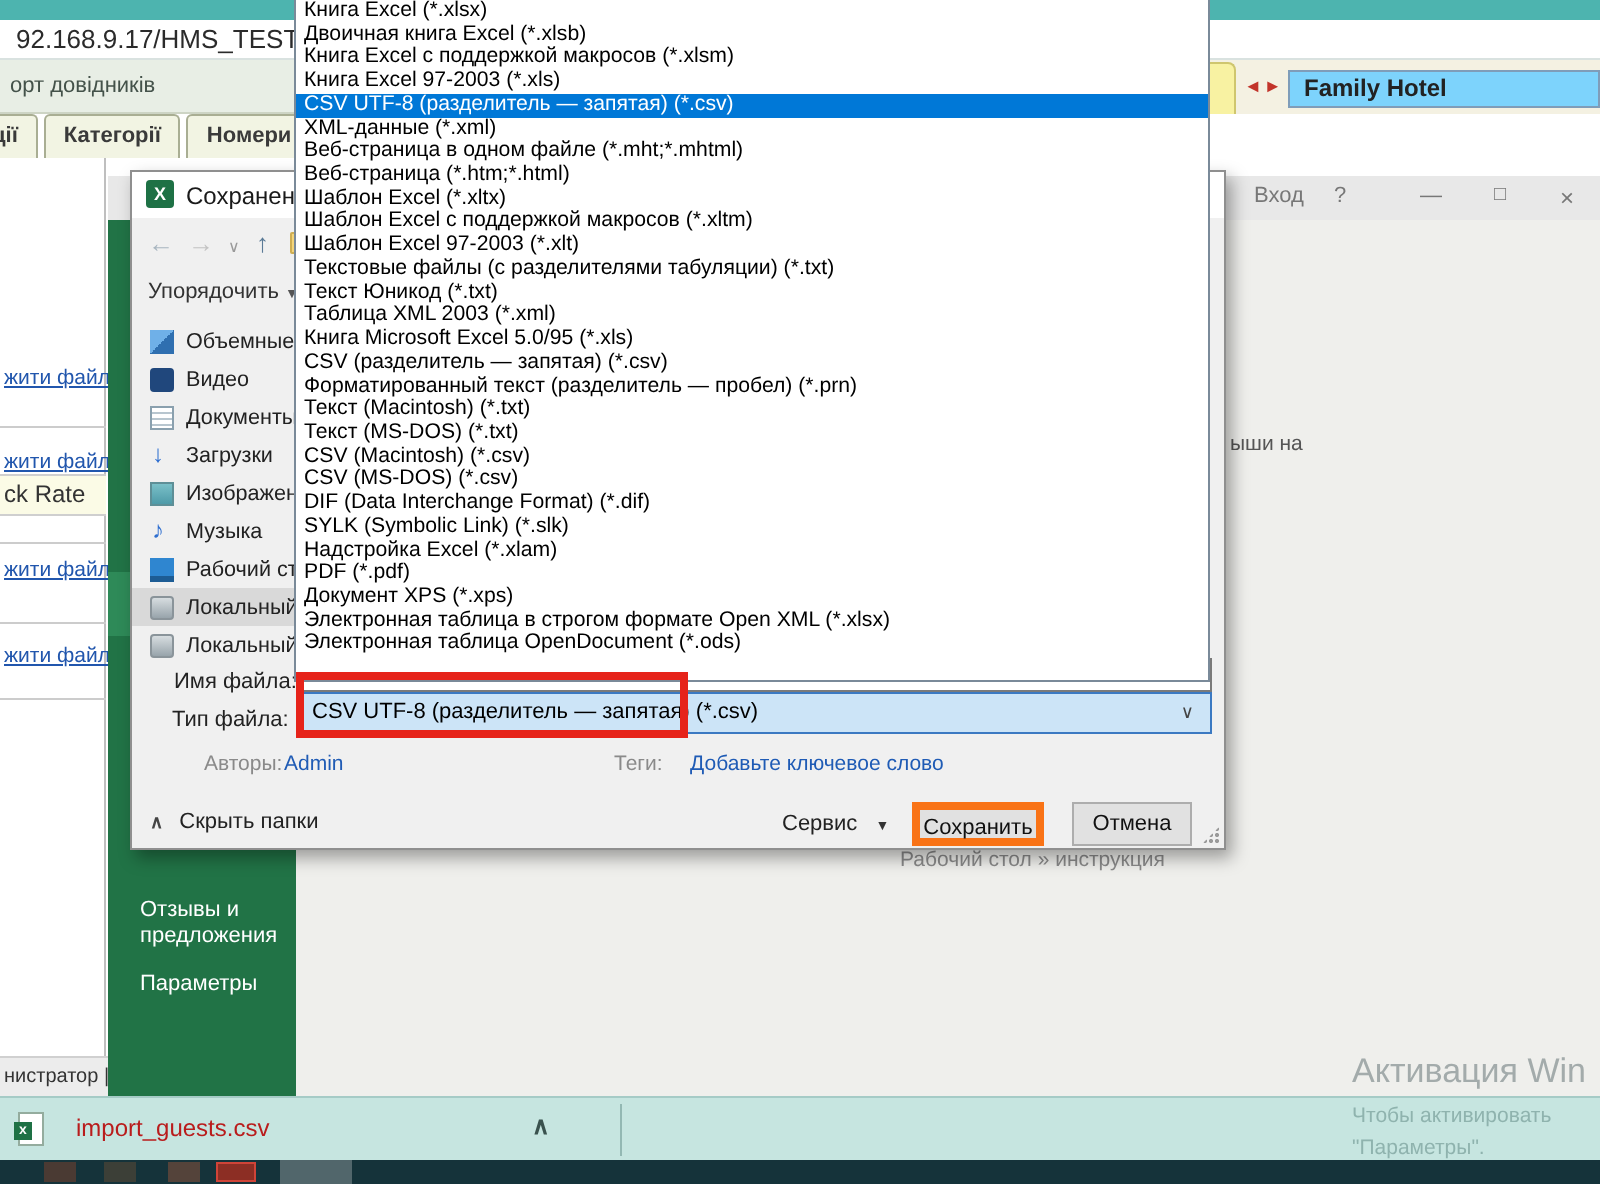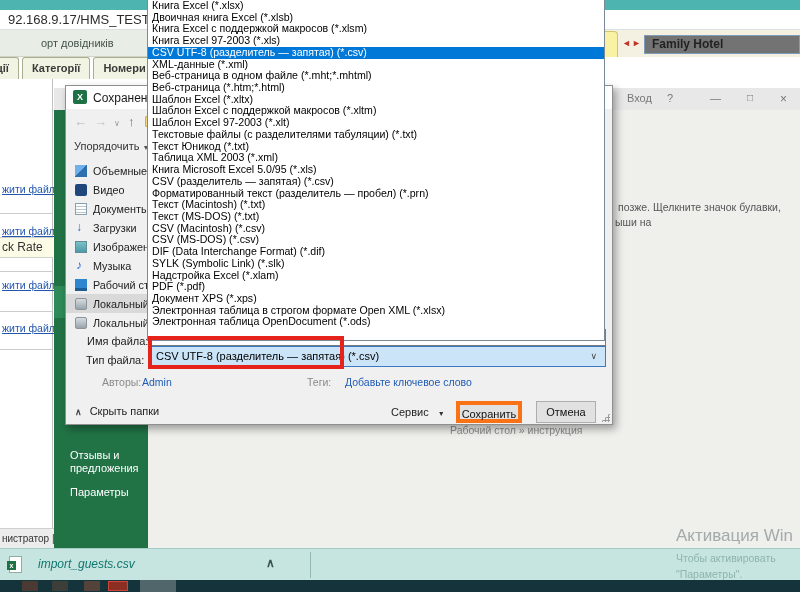--- a/index.html
+++ b/index.html
@@ -7,26 +7,26 @@
     font-family:"Liberation Sans",sans-serif;background:#ffffff;}
   #screen *{box-sizing:border-box;}
 
   
   .br-topbar{position:absolute;left:0;top:0;width:800px;height:10px;background:#4db4af;z-index:1;}
   .br-urlrow{position:absolute;left:0;top:10px;width:800px;height:20px;background:#fff;
     border-bottom:1px solid #d9e2e0;z-index:1;}
   .br-url{position:absolute;left:8px;top:1px;font-size:13px;color:#2b2b2b;line-height:18px;}
   .br-menurow{position:absolute;left:0;top:30px;width:800px;height:27px;background:#e8eee5;
     border-bottom:1px solid #cdd4c4;z-index:1;}
-  .br-menulabel{position:absolute;left:5px;top:7px;font-size:11px;color:#44524a;margin-left:36px;}
+  .br-menulabel{position:absolute;left:5px;top:7px;font-size:11px;color:#44524a;}
   .hotel-area{position:absolute;left:596px;top:0;width:204px;height:27px;background:#f4f1e2;}
   .yellow-tab{position:absolute;left:2px;top:1px;width:20px;height:26px;background:#f8f2a2;
     border:1px solid #cfc66e;border-bottom:none;border-radius:4px 4px 0 0;}
   .red-arrows{position:absolute;left:26px;top:8px;font-size:9px;color:#c2342a;letter-spacing:1px;}
-  .hotel-box{position:absolute;left:48px;top:5px;width:156px;height:19px;background:#737373;
+  .hotel-box{position:absolute;left:48px;top:5px;width:156px;height:19px;background:#7dd3fc;
     border:1px solid #7f9db9;font-size:12px;font-weight:bold;color:#222;
     line-height:17px;padding-left:7px;}
   .br-tabsrow{position:absolute;left:-14px;top:57px;height:22px;display:flex;gap:3px;z-index:1;}
   .tab{background:#f2f4e3;border:1px solid #a9ae93;border-bottom:none;border-radius:3px 3px 0 0;
     font-size:11px;font-weight:bold;color:#3a3a3a;padding:4px 9px 0 9px;height:22px;white-space:nowrap;}
   .br-leftcol{position:absolute;left:0;top:79px;width:53px;height:451px;background:#fff;
     border-right:1px solid #bfbfbf;z-index:1;}
   .pg-link{position:absolute;left:2px;font-size:10.5px;color:#2156ad;text-decoration:underline;white-space:nowrap;}
   a.pg-link:nth-of-type(1){top:104px;} a.pg-link:nth-of-type(2){top:146px;}
   a.pg-link:nth-of-type(3){top:200px;} a.pg-link:nth-of-type(4){top:243px;}
@@ -36,21 +36,21 @@
   .ck-row span{font-size:12px;color:#333;line-height:19px;padding-left:2px;display:block;white-space:nowrap;}
   .br-footer{position:absolute;left:0;top:528px;width:57px;height:22px;background:#ececec;
     border-top:1px solid #d0d0d0;z-index:1;}
   .br-footer span{font-size:10px;color:#333;line-height:20px;padding-left:2px;display:block;white-space:nowrap;}
   .dl-bar{position:absolute;left:0;top:548px;width:800px;height:32px;background:#c6e5e0;
     border-top:1px solid #a5cbc6;z-index:1;}
   .dl-fileicon{position:absolute;left:9px;top:7px;width:13px;height:17px;background:#fff;
     border:1px solid #94ac9e;}
   .dl-fileicon i{position:absolute;left:-3px;bottom:2px;width:9px;height:9px;background:#1e7145;
     color:#fff;font-style:normal;font-size:7px;line-height:9px;text-align:center;font-weight:bold;}
-  .dl-name{position:absolute;left:38px;top:8px;font-size:12px;color:#0f766e;font-style:italic;}
+  .dl-name{position:absolute;left:38px;top:8px;font-size:12px;color:#b91c1c;}
   .dl-chev{position:absolute;left:266px;top:7px;font-size:12px;font-weight:bold;color:#3a524e;}
   .dl-sep{position:absolute;left:310px;top:3px;width:1px;height:26px;background:#93b8b3;}
   .taskbar{position:absolute;left:0;top:580px;width:800px;height:12px;background:#15333a;z-index:1;}
   .tb-ico{position:absolute;top:1px;height:10px;}
   .tb1{left:22px;width:16px;background:#4a3a33;}
   .tb2{left:52px;width:16px;background:#3c3f37;}
   .tb3{left:84px;width:16px;background:#54433a;}
   .tb-red{left:108px;width:20px;background:#8c2e24;border:1px solid #d04438;}
   .tb-active{left:140px;top:0;width:36px;height:12px;background:#51666b;}
 
@@ -203,21 +203,20 @@
       <span class="xl-tb-item xl-close">×</span>
     </div>
     <div class="xl-green">
       <div class="xl-green-hl"></div>
       <div class="xl-nav">
 
           <div>Отзывы и предложения</div>
           <div>Параметры</div>
         </div>
     </div>
-    <span class="xl-hint1">позже. Щелкните значок булавки,</span>
     <span class="xl-hint2">ыши на</span>
     <span class="xl-breadcrumb">Рабочий стол » инструкция</span>
     <span class="wm1">Активация Win</span>
   </div>
   <span class="wm2">Чтобы активировать</span>
   <span class="wm3">"Параметры".</span>
 
   <div class="dialog">
     <div class="dlg-titlebar">
       <div class="dlg-xlicon">X</div>

